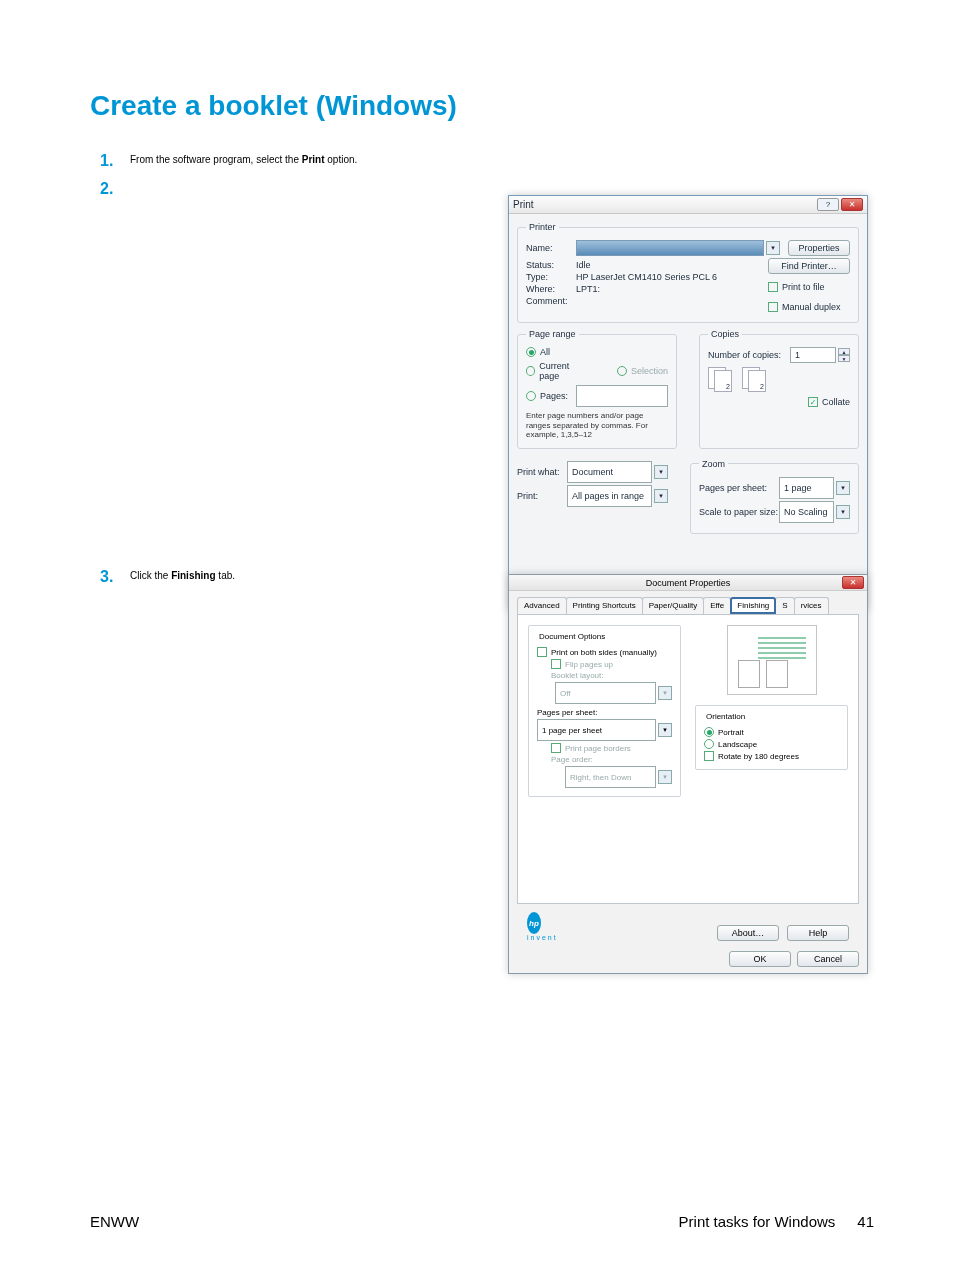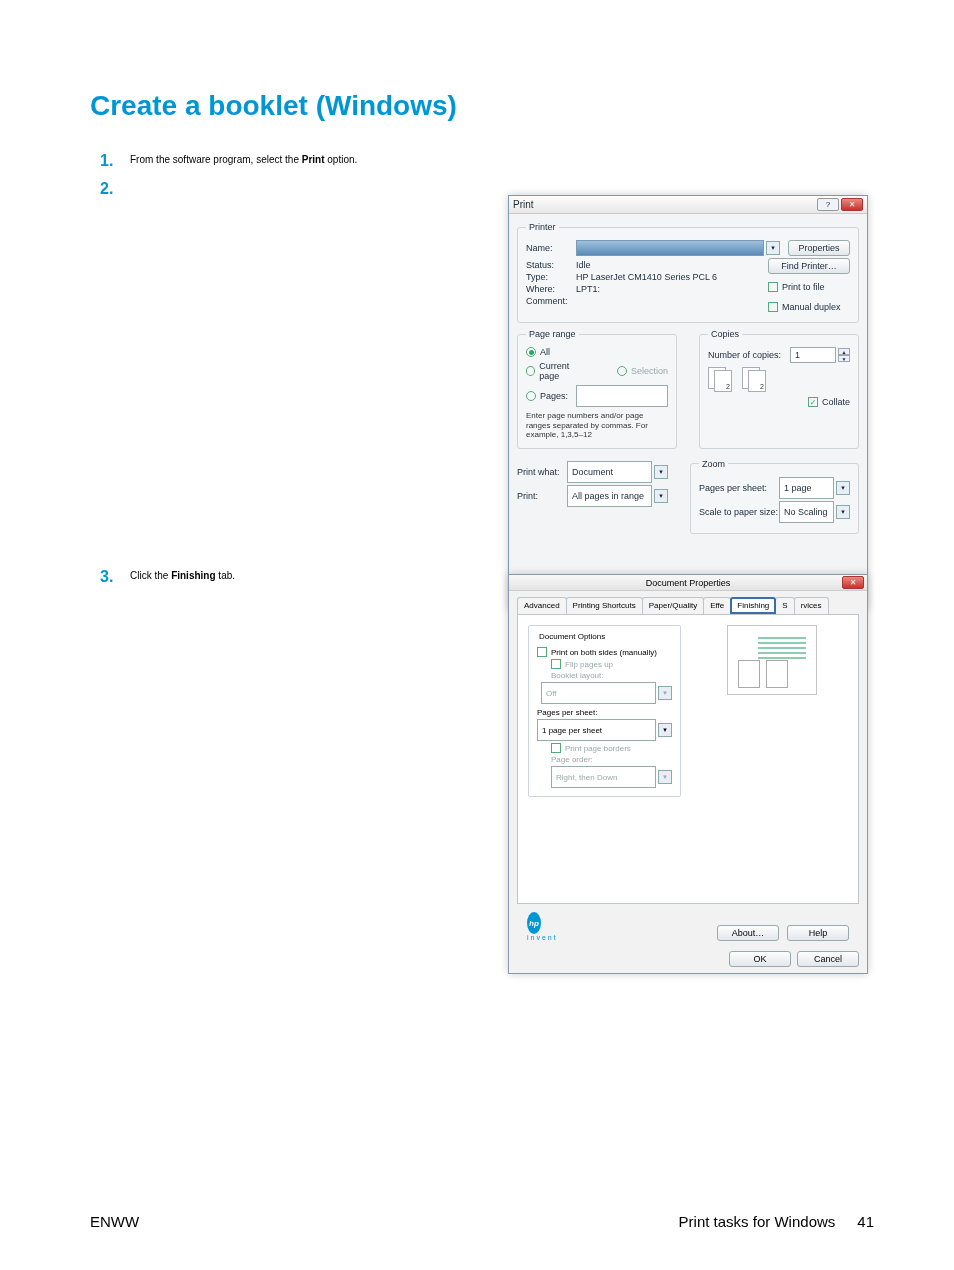--- a/index.html
+++ b/index.html
@@ -328,52 +328,67 @@
             <div style="font-size:8px;margin:-10px 0 4px 0;background:#fff;display:inline-block;padding:0 2px">Document Options</div>
             <div class="check">
                 <span class="c"></span>
                 <span>Print on both sides (manually)</span>
               </div>
             <div class="check disabled" style="margin-left:14px">
                 <span class="c"></span>
                 <span>Flip pages up</span>
               </div>
             <div class="disabled" style="margin-left:14px">Booklet layout:</div>
-            <div class="row disabled" style="margin-left:4px">
+            <div class="row disabled" style="margin-left:18px">
                 <div class="sel-box">Off</div>
                 <div class="dropbtn">▾</div>
               </div>
             <div style="margin-top:4px">Pages per sheet:</div>
             <div class="row">
                 <div class="sel-box">1 page per sheet</div>
                 <div class="dropbtn">▾</div>
               </div>
             <div class="check disabled" style="margin-left:14px">
                 <span class="c"></span>
                 <span>Print page borders</span>
               </div>
             <div class="disabled" style="margin-left:14px">Page order:</div>
-            <div class="row disabled" style="margin-left:14px">
+            <div class="row disabled" style="margin-left:28px">
                 <div class="sel-box">Right, then Down</div>
                 <div class="dropbtn">▾</div>
               </div>
           </div>
         </div>
         <div class="tb-right">
           <div class="preview-box">
             <div class="preview-lines">
                 <div></div>
                 <div></div>
                 <div></div>
                 <div></div>
                 <div></div>
               </div>
             <div class="preview-mini"></div>
             <div class="preview-mini2"></div>
           </div>
+          <div class="doc-fieldset">
+            <div style="font-size:8px;margin:-10px 0 4px 0;background:#fff;display:inline-block;padding:0 2px">Orientation</div>
+            <div class="radio">
+                <span class="r sel"></span>
+                <span>Portrait</span>
+              </div>
+            <div class="radio">
+                <span class="r"></span>
+                <span>Landscape</span>
+              </div>
+            <div class="check">
+                <span class="c"></span>
+                <span>Rotate by 180 degrees</span>
+              </div>
+          </div>
         </div>
       </div>
     </div>
     <div class="props-mid">
       <div>
         <div class="hp-logo">hp</div>
         <div class="invent">invent</div>
       </div>
       <span class="spacer"></span>
       <div class="btn">About…</div>

